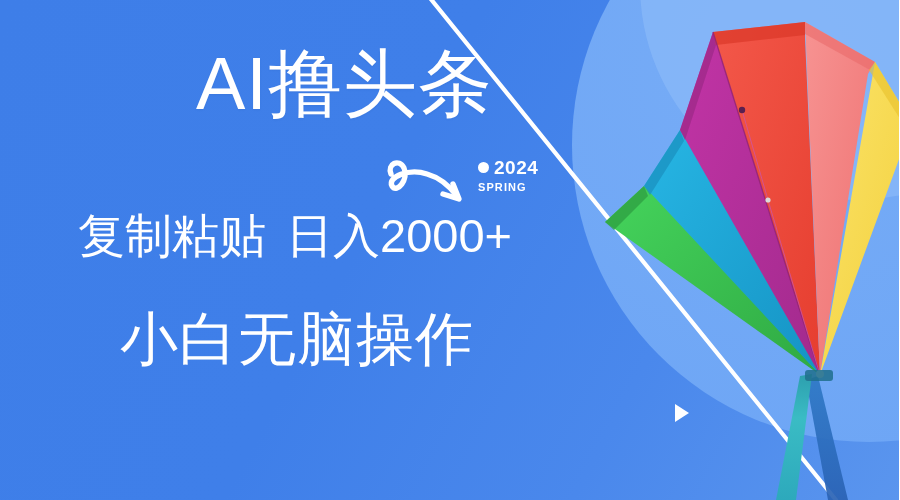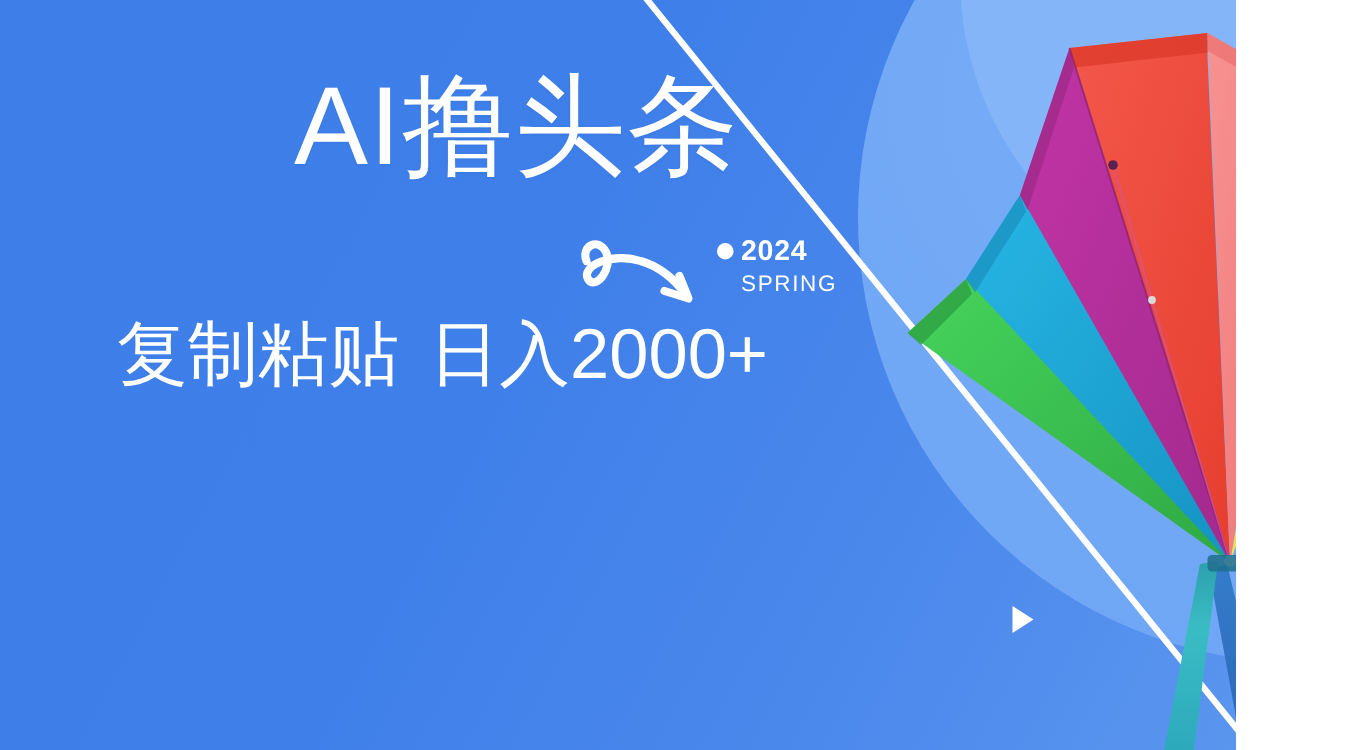--- a/index.html
+++ b/index.html
@@ -2,21 +2,21 @@
 <html><head>
 <meta charset="utf-8">
 <style>
   html, body {
     margin: 0;
     padding: 0;
     background: #ffffff;
   }
   #poster {
     position: relative;
-    width: 824px;
+    width: 899px;
     height: 500px;
     overflow: hidden;
     font-family: "Liberation Sans", "DejaVu Sans", sans-serif;
     background: linear-gradient(118deg, #3E7EE8 0%, #3F7FE9 42%, #4A88EC 72%, #5A95EE 100%);
   }
 
   
   .bg-circle-big {
     position: absolute;
     left: 572px;
@@ -116,25 +116,24 @@
     background: #ffffff;
     display: block;
     flex: 0 0 auto;
   }
   .year-badge .year {
     font-size: 19px;
     font-weight: 700;
     letter-spacing: .5px;
   }
   .year-badge .season {
-    font-size: 15px;
-    font-weight: 400;
+    font-size: 11px;
+    font-weight: 700;
     letter-spacing: 1.1px;
     margin-top: 5px;
-    margin-left: 16px;
   }
 
   
   .curly-arrow {
     position: absolute;
     left: 383px;
     top: 146px;
     width: 92px;
     height: 70px;
   }
@@ -240,18 +239,19 @@
       <span class="dot"></span>
       <span class="year">2024</span>
     </div>
     <div class="season">SPRING</div>
   </div>
 
   <div class="subline-1">
     <span>复制粘贴</span><span class="gap"></span><span>日入2000+</span>
   </div>
 
+  <div class="subline-2">小白无脑操作</div>
 
   <svg class="play-triangle" viewBox="0 0 16 20">
     <path d="M1 1 L15 10 L1 19 Z" fill="#FFFFFF"></path>
   </svg>
 
 </div>
 
 </body></html>

